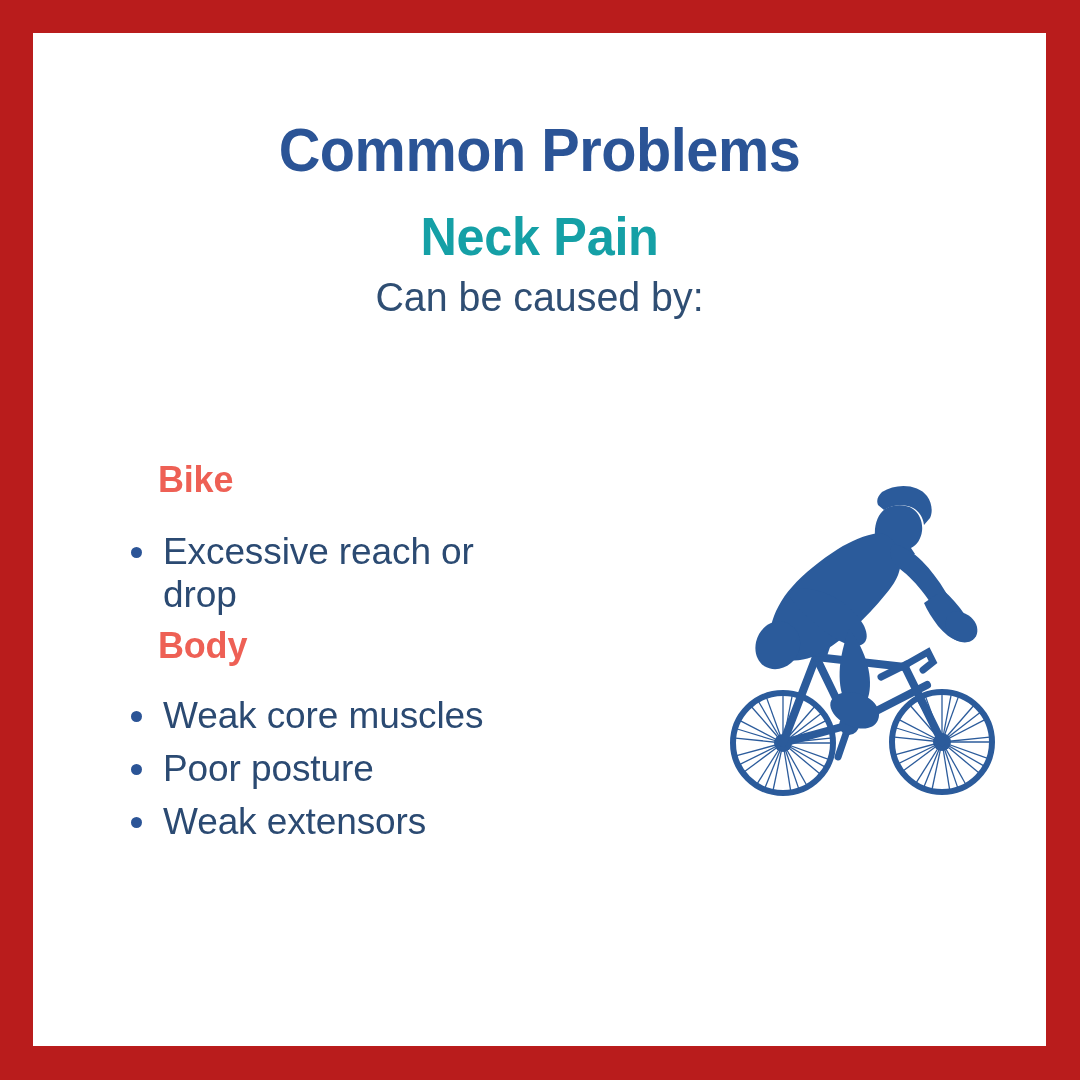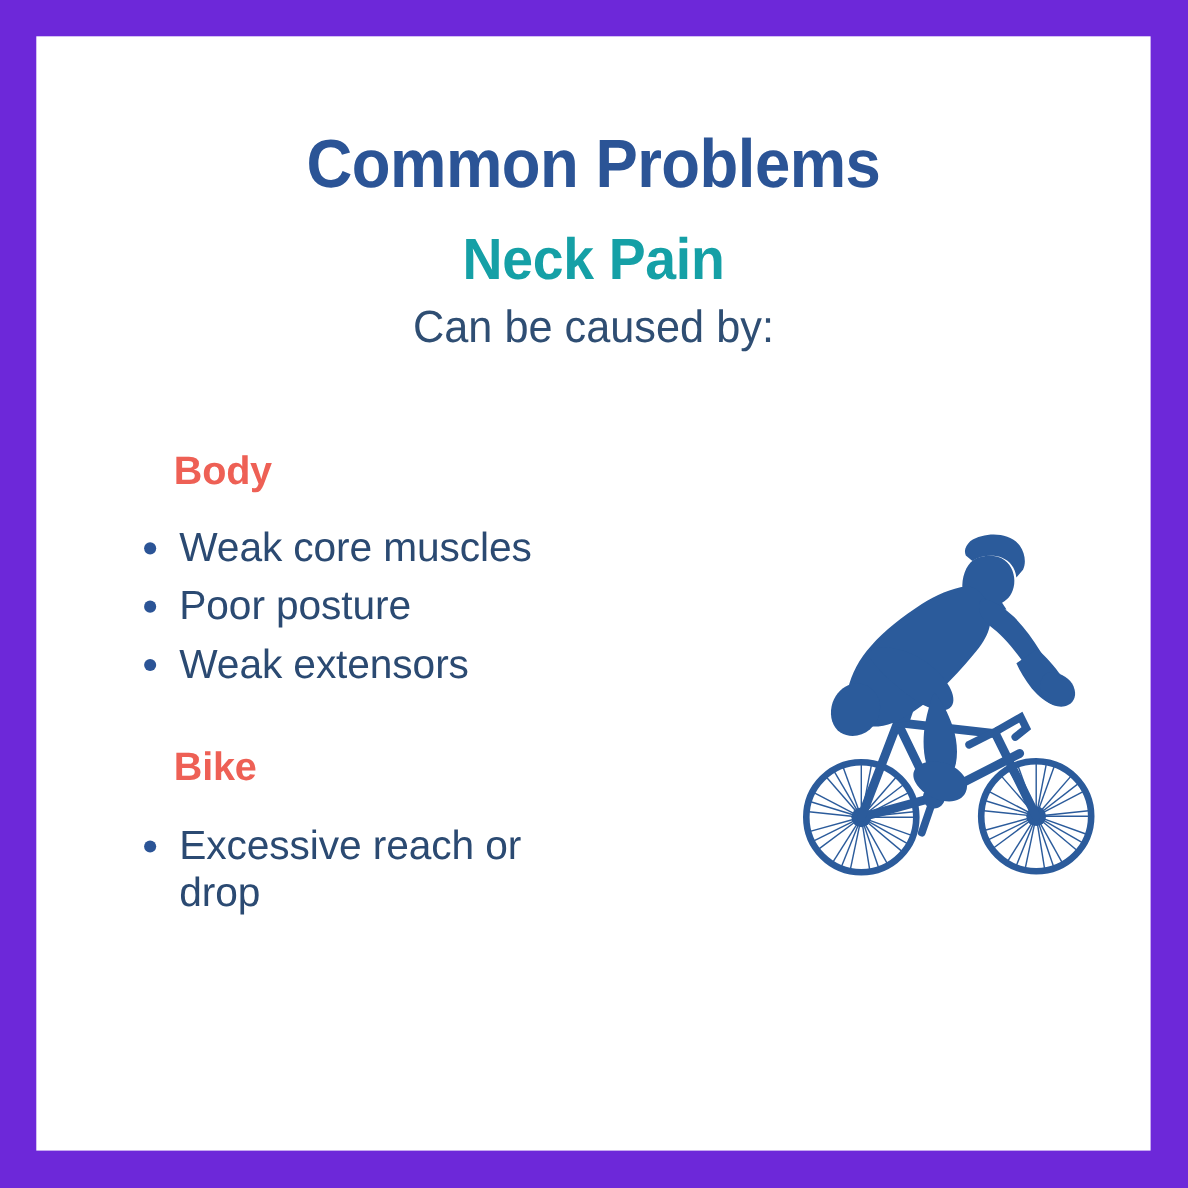--- a/index.html
+++ b/index.html
@@ -13,21 +13,21 @@
     font-family: "Liberation Sans", sans-serif;
     overflow: hidden;
   }
 
   #poster {
     position: absolute;
     left: 0;
     top: 0;
     width: 1080px;
     height: 1080px;
-    background: #6d28d9;
+    background: #b91c1c;
     box-sizing: border-box;
   }
 
   #card {
     position: absolute;
     left: 33px;
     top: 33px;
     width: 1013px;
     height: 1013px;
     background: #FFFFFF;
@@ -157,45 +157,45 @@
 <body>
 
 <div id="poster">
   <div id="card">
 
     <div id="title-main">Common Problems</div>
     <div id="title-sub">Neck Pain</div>
     <div id="title-caption">Can be caused by:</div>
 
     <div id="content-col">
+
+      <div class="section" id="section-bike">
+        <div class="section-heading">Bike</div>
+        <ul class="bullets">
+          <li>
+            <span class="dot"></span>
+            <span>Excessive reach or drop</span>
+          </li>
+        </ul>
+      </div>
 
       <div class="section" id="section-body">
         <div class="section-heading">Body</div>
         <ul class="bullets">
           <li>
             <span class="dot"></span>
             <span>Weak core muscles</span>
           </li>
           <li>
             <span class="dot"></span>
             <span>Poor posture</span>
           </li>
           <li>
             <span class="dot"></span>
             <span>Weak extensors</span>
-          </li>
-        </ul>
-      </div>
-
-      <div class="section" id="section-bike">
-        <div class="section-heading">Bike</div>
-        <ul class="bullets">
-          <li>
-            <span class="dot"></span>
-            <span>Excessive reach or drop</span>
           </li>
         </ul>
       </div>
 
     </div>
 
     <div id="cyclist-illustration">
       <svg viewBox="0 0 330 330" xmlns="http://www.w3.org/2000/svg">
         <g id="bike-group" stroke="#2B5B9B" fill="none">
 

